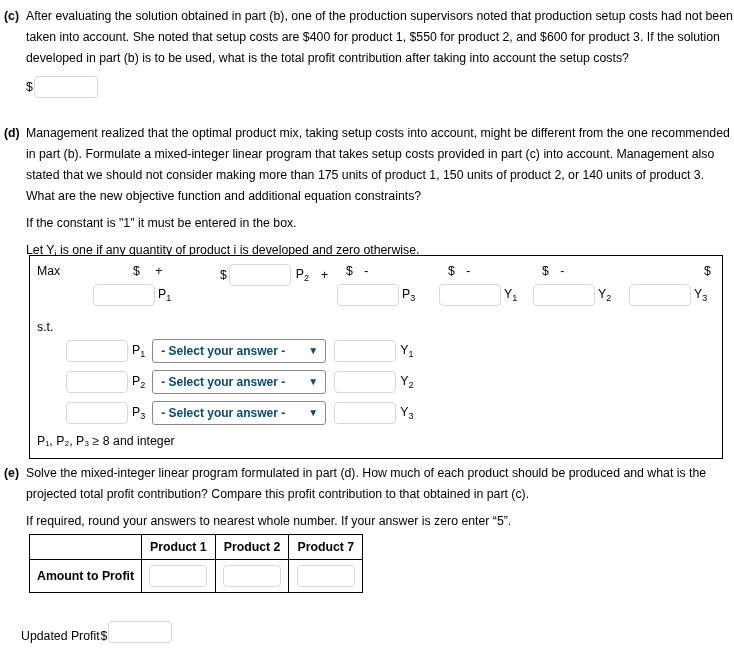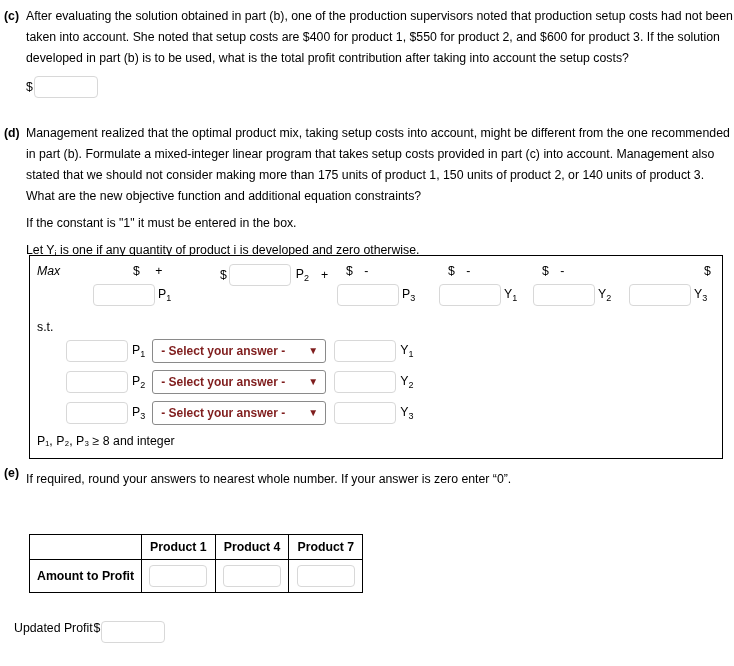--- a/index.html
+++ b/index.html
@@ -66,21 +66,21 @@
   .st-row { position: absolute; display: flex; align-items: center; }
   .st-row .varname { margin: 0 7px 0 4px; font-size: 12.3px; }
   .selbox {
     width: 174px; height: 24px;
     border: 1px solid #8a8a8a;
     border-radius: 3px;
     background: #ffffff;
     font-family: "Liberation Sans", sans-serif;
     font-size: 12px;
     font-weight: bold;
-    color: #7f1d1d;
+    color: #0c4a6e;
     display: flex;
     align-items: center;
     justify-content: space-between;
     padding: 0 7px 0 8px;
     cursor: pointer;
   }
   .selbox .caret { font-size: 10px; line-height: 1; }
   .st-row .varname2 { margin-left: 4px; font-size: 12.3px; }
   .st-row .gap { width: 8px; }
 
@@ -101,22 +101,22 @@
   #result-table th, #result-table td {
     border: 1px solid #000000;
     padding: 4px 7px;
     text-align: left;
     font-weight: bold;
   }
   #result-table thead th { padding: 5px 8px; }
   #result-table tbody td.cellbox { text-align: center; padding: 5px 6px; }
 
   .updated-profit {
-    position: absolute; left: 14px; top: 621px;
-    display: flex; align-items: flex-start;
+    position: absolute; left: 21px; top: 621px;
+    display: flex; align-items: flex-end;
     font-size: 12.3px;
   }
   .updated-profit .lbl { margin-right: 1px; }
 </style>
 </head>
 <body>
 
 <div class="page">
 
   <div class="qblock" id="part-c">
@@ -135,21 +135,21 @@
     <div class="qbody">
       <p>Management realized that the optimal product mix, taking setup costs into account, might be different from the one recommended in part (b). Formulate a mixed-integer linear program that takes setup costs provided in part (c) into account. Management also stated that we should not consider making more than 175 units of product 1, 150 units of product 2, or 140 units of product 3. What are the new objective function and additional equation constraints?</p>
       <p class="indent-note">If the constant is "1" it must be entered in the box.</p>
       <p class="indent-note"><span>Let Y</span><span class="sub">i</span><span> is one if any quantity of product i is developed and zero otherwise.</span></p>
     </div>
   </div>
 
   <div id="formulation">
     <div class="f-inner">
 
-      <div class="f-label" style="left:7px; top:8px;font-style:italic;">Max</div>
+      <div class="f-label" style="left:7px; top:8px;">Max</div>
 
       <div class="term" style="left:103px; top:8px;">
         <div class="top">
           <span>$</span>
           <span style="margin-left:12px;">+</span>
         </div>
         <div class="bot" style="left:-40px;">
           <input class="ibox" type="text" value="" style="">
           <span class="varname"><span>P</span><span class="sub">1</span></span>
         </div>
@@ -245,30 +245,31 @@
         <span class="varname2"><span>Y</span><span class="sub">3</span></span>
       </div>
 
       <div class="integer-line">P₁, P₂, P₃ ≥ 8 and integer</div>
     </div>
   </div>
 
   <div class="qblock" id="part-e">
     <div class="qlabel">(e)</div>
     <div class="qbody">
-      <p class="indent-note">If required, round your answers to nearest whole number. If your answer is zero enter “0”.</p>
+      <p>Solve the mixed-integer linear program formulated in part (d). How much of each product should be produced and what is the projected total profit contribution? Compare this profit contribution to that obtained in part (c).</p>
+      <p class="indent-note">If required, round your answers to nearest whole number. If your answer is zero enter “5”.</p>
     </div>
   </div>
 
   <table id="result-table">
     <thead>
       <tr>
         <th></th>
         <th>Product 1</th>
-        <th>Product 4</th>
+        <th>Product 2</th>
         <th>Product 7</th>
       </tr>
     </thead>
     <tbody>
       <tr>
         <td>Amount to Profit</td>
         <td class="cellbox">
           <input class="ibox w58" type="text" value="" style="">
         </td>
         <td class="cellbox">

